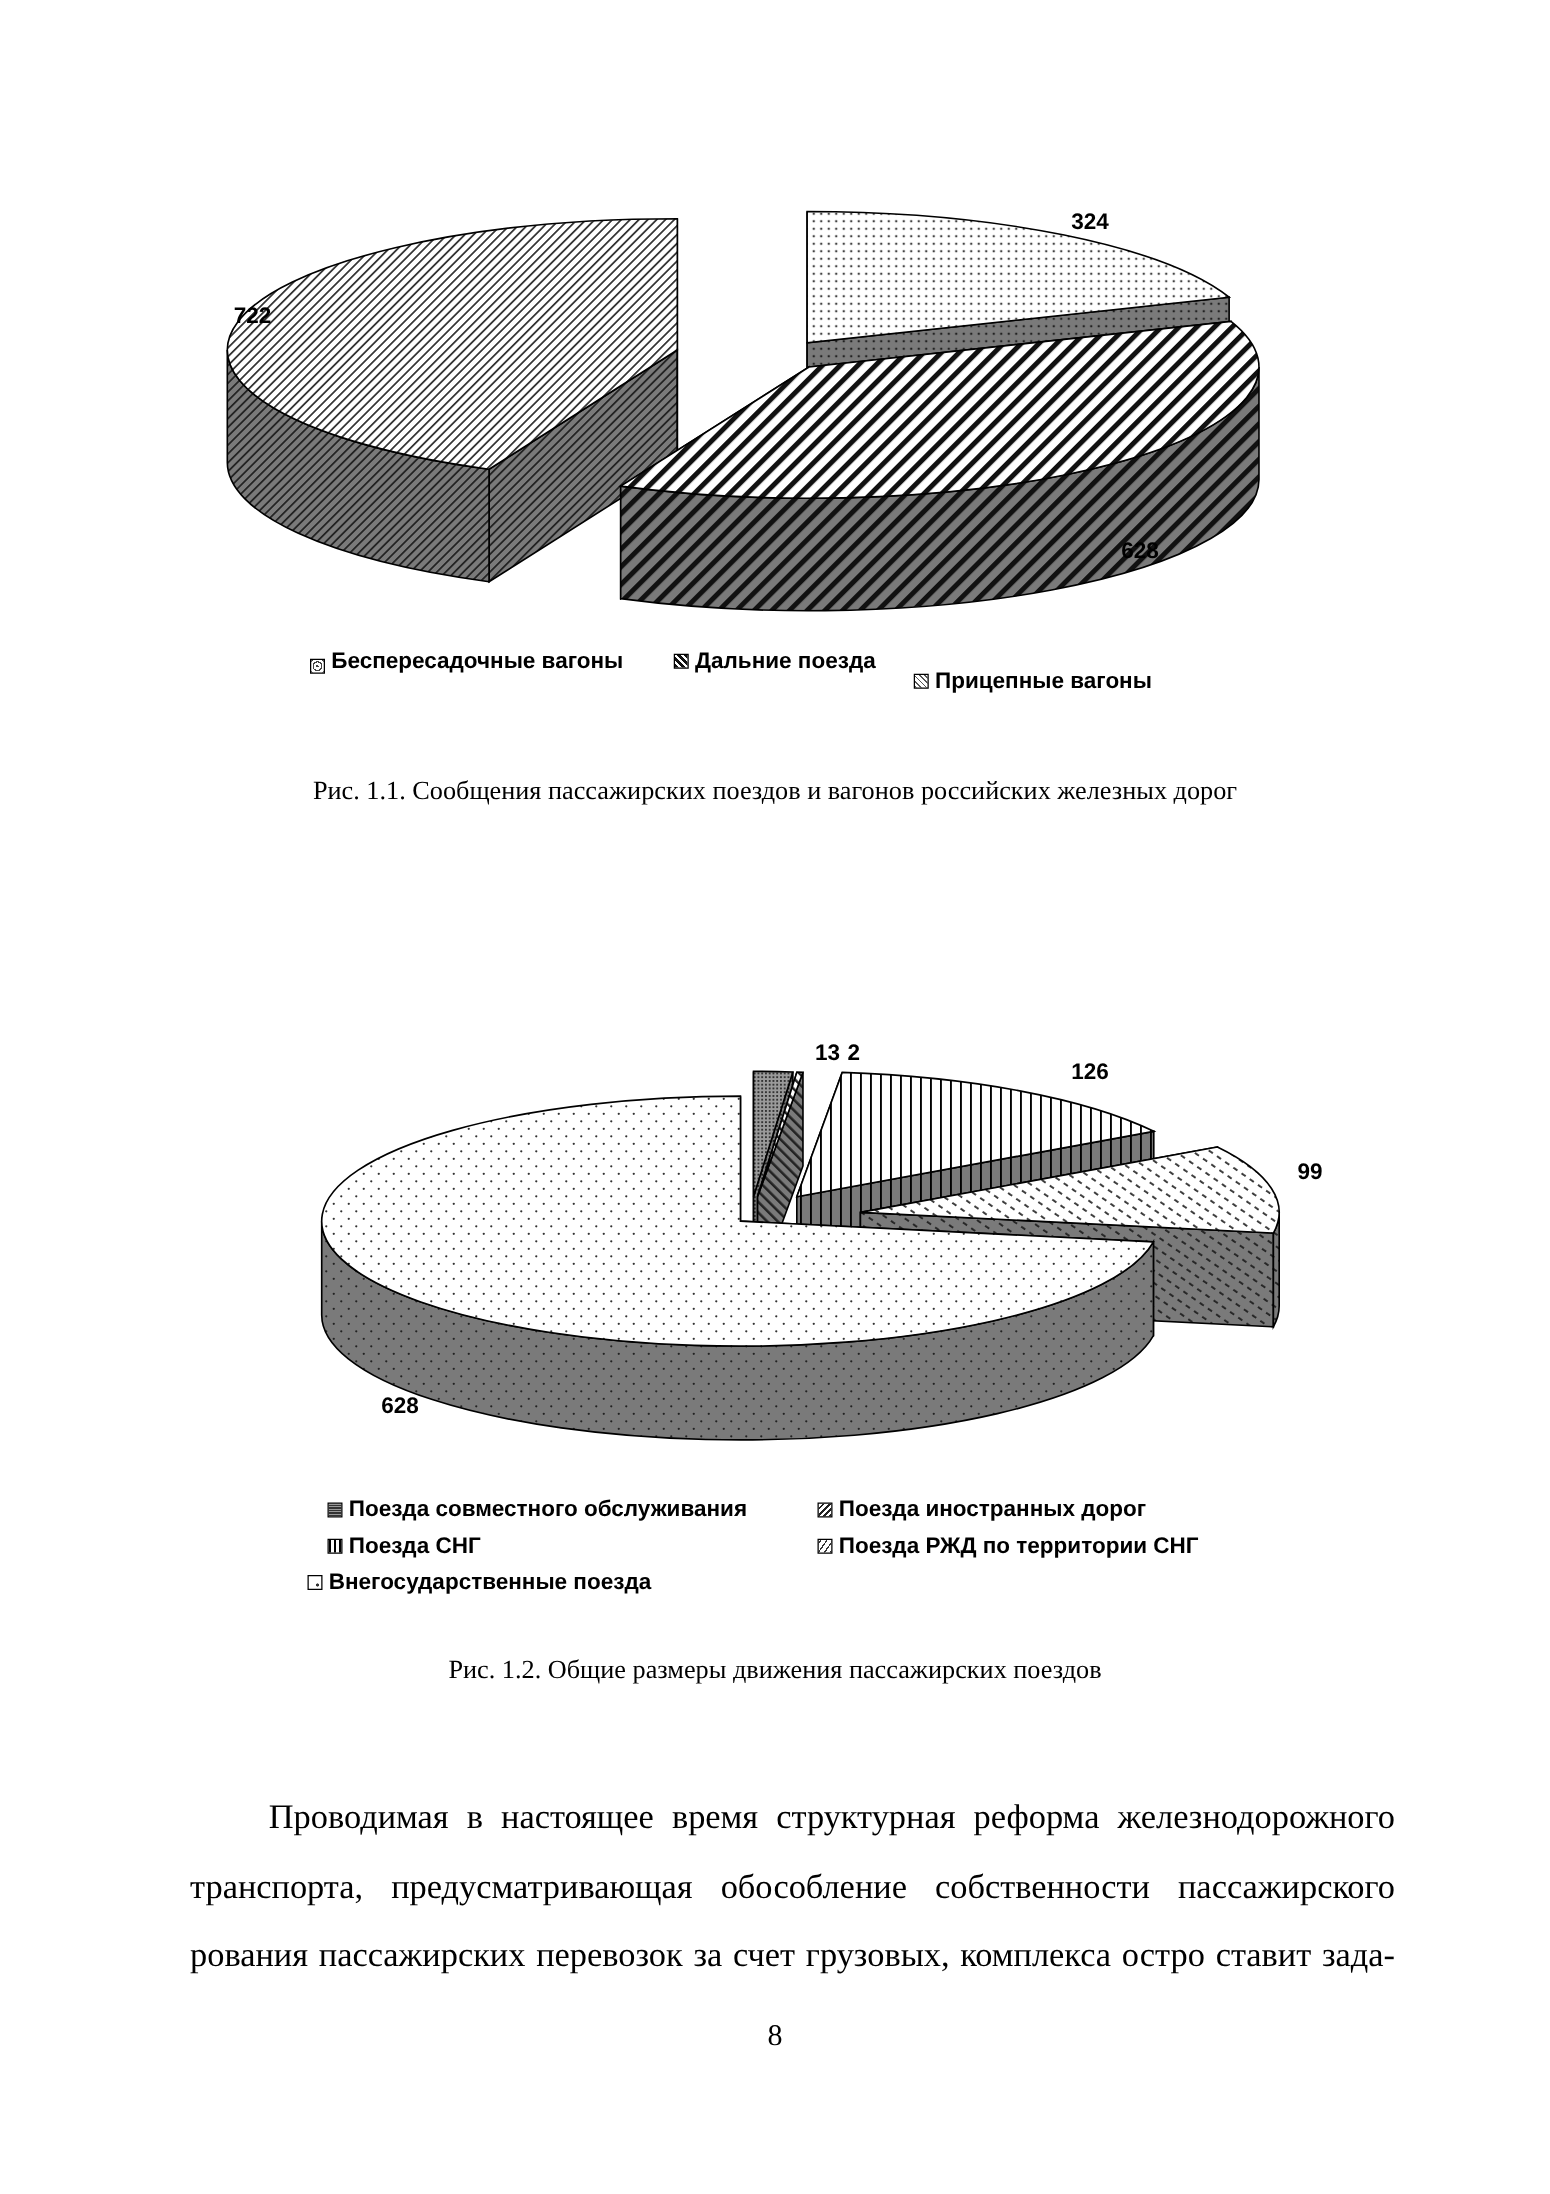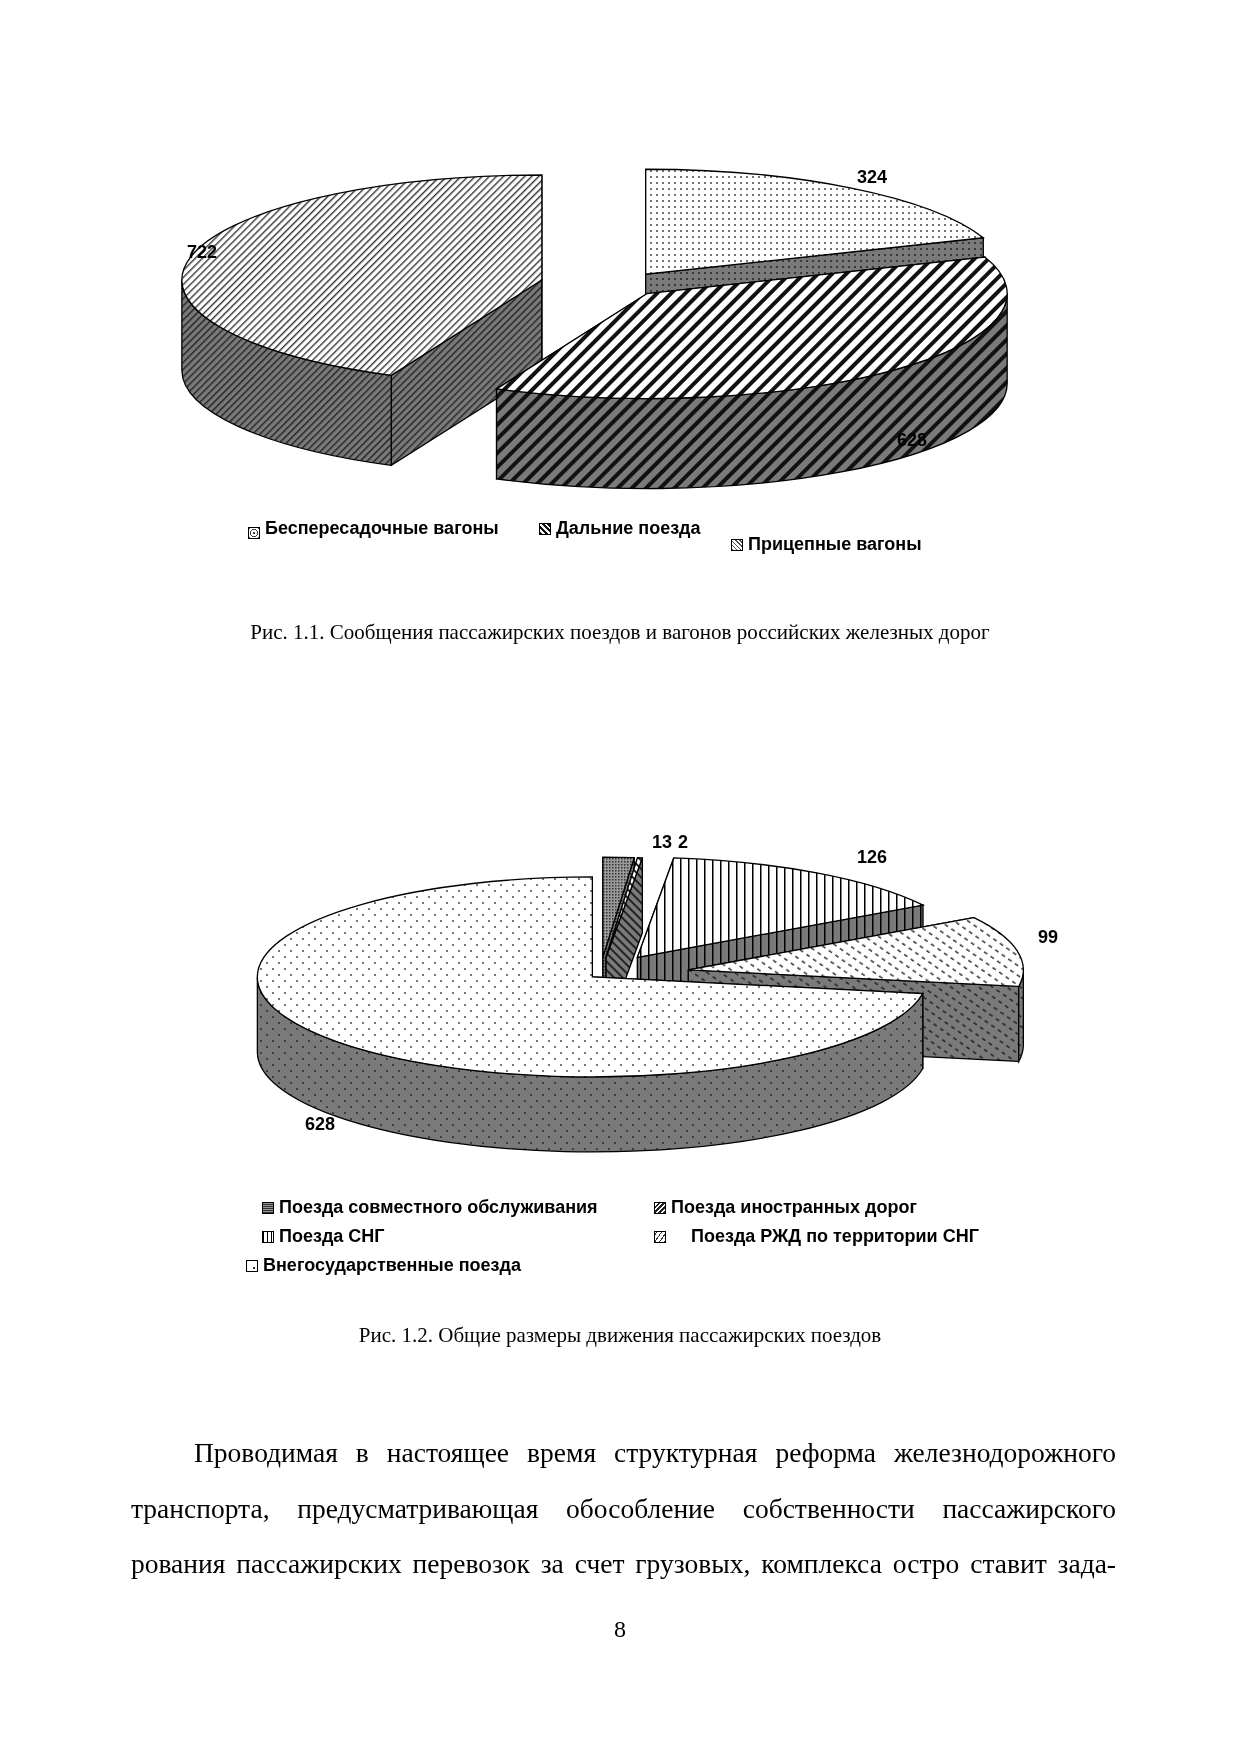--- a/index.html
+++ b/index.html
@@ -3,21 +3,21 @@
 <meta charset="utf-8">
 <style>
   html, body { margin: 0; padding: 0; background: #ffffff; }
   body { width: 1240px; height: 1755px; position: relative; overflow: hidden; font-family: "Liberation Serif", serif; color: #000; }
   .chart-svg { position: absolute; left: 0; top: 0; }
   .legend { position: absolute; font-family: "Liberation Sans", sans-serif; font-weight: bold; font-size: 18px; color: #000; }
   .legend-item { position: absolute; white-space: nowrap; display: flex; align-items: center; }
   .legend-swatch { width: 12px; height: 12px; border: 1px solid #000; margin-right: 5px; display: inline-block; box-sizing: border-box; }
   .caption { position: absolute; left: 0; width: 1240px; text-align: center; font-family: "Liberation Serif", serif; font-size: 21px; }
   .body-text { position: absolute; left: 131px; width: 985px; font-family: "Liberation Serif", serif; font-size: 27.5px; line-height: 55.5px; text-align: justify; }
-  .body-line { display: block; text-align: justify; text-align-last: justify; white-space: nowrap; }
+  .body-line { display: block; text-align: justify; text-align-last: justify; white-space: nowrap; margin-left: 21px; }
   .body-line.first { padding-left: 63px; }
   .page-number { position: absolute; left: 0; width: 1240px; top: 1616px; text-align: center; font-size: 24px; }
   .data-label { font-family: "Liberation Sans", sans-serif; font-weight: bold; font-size: 18px; fill: #000; }
 </style>
 </head>
 <body>
 
 <svg class="chart-svg" width="1240" height="1755" xmlns="http://www.w3.org/2000/svg">
   <defs>
     <pattern id="p-dots" width="6" height="6" patternUnits="userSpaceOnUse">
@@ -168,21 +168,21 @@
     <span>Поезда совместного обслуживания</span>
   </div>
   <div class="legend-item" style="left:654px; top:1197px;">
     <span class="legend-swatch" style="background:repeating-linear-gradient(-45deg,#222 0 1.5px,#fff 1.5px 3.5px);"></span>
     <span>Поезда иностранных дорог</span>
   </div>
   <div class="legend-item" style="left:262px; top:1226px;">
     <span class="legend-swatch" style="background:repeating-linear-gradient(90deg,#000 0 1.5px,#fff 1.5px 4px);"></span>
     <span>Поезда СНГ</span>
   </div>
-  <div class="legend-item" style="left:654px; top:1226px;gap:20px;">
+  <div class="legend-item" style="left:654px; top:1226px;">
     <span class="legend-swatch" style="background:repeating-linear-gradient(-55deg,#333 0 1px,#fff 1px 4px);"></span>
     <span>Поезда РЖД по территории СНГ</span>
   </div>
   <div class="legend-item" style="left:246px; top:1255px;">
     <span class="legend-swatch" style="background:#fff radial-gradient(circle at 70% 70%,#333 0 1px,transparent 1.5px);"></span>
     <span>Внегосударственные поезда</span>
   </div>
 </div>
 
 <div class="caption" style="top:1323px;">Рис. 1.2. Общие размеры движения пассажирских поездов</div>

